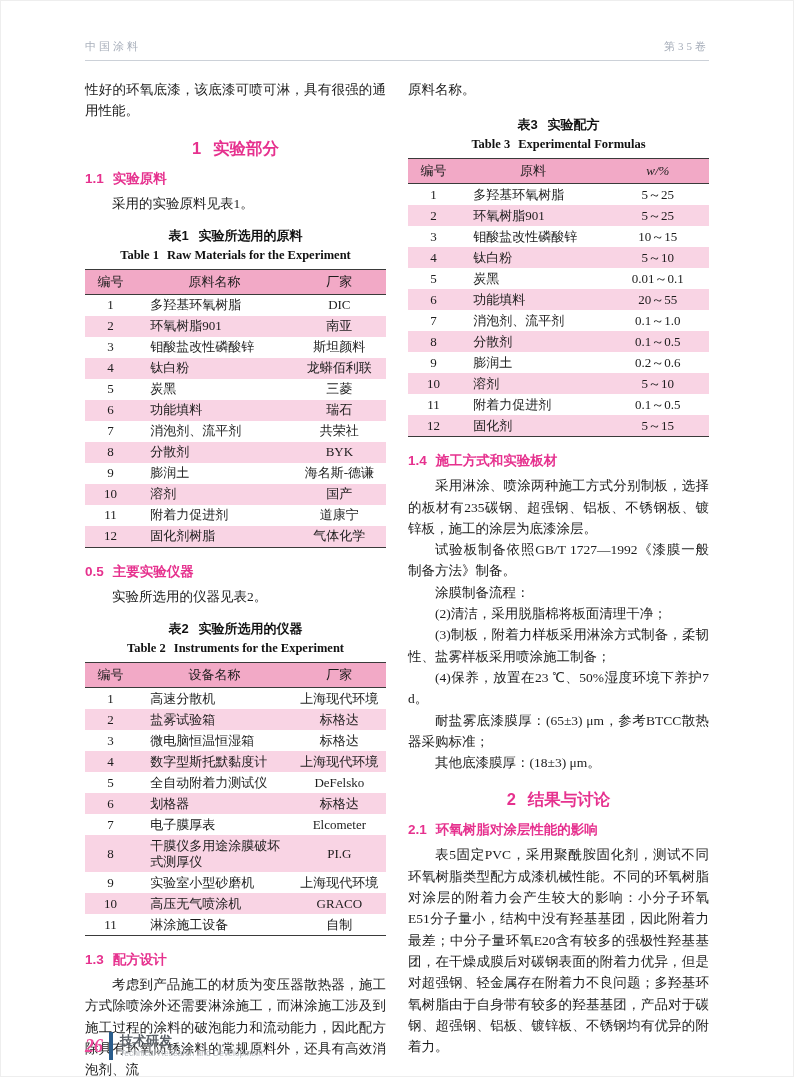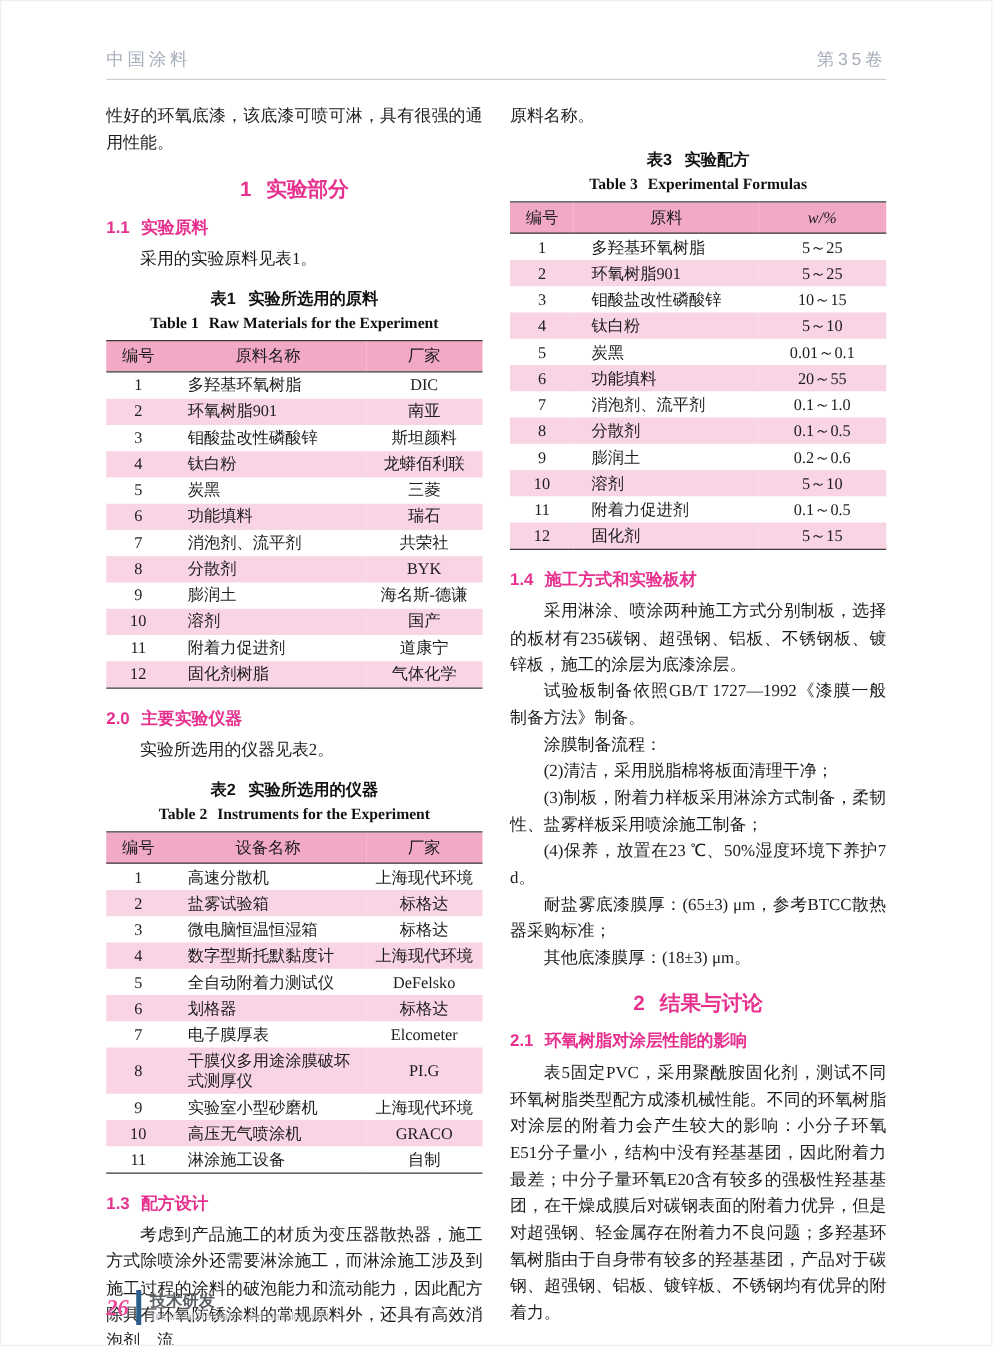--- a/index.html
+++ b/index.html
@@ -11,22 +11,22 @@
     background: #ffffff;
     font-family: "Liberation Serif", serif;
     color: #1c1c1c;
     padding: 38px 84px 0 84px;
     overflow: hidden;
     border: 1px solid #eeeeee;
   }
   
   .page-header {
     display: flex; justify-content: space-between; align-items: flex-end;
-    color: #a7aeba; font-size: 14px; letter-spacing: 3px;
-    font-family: Liberation Sans, sans-serif;
+    color: #a7aeba; font-size: 11px; letter-spacing: 3px;
+    font-family: Liberation Serif, serif;
     padding-bottom: 6px;
     border-bottom: 1px solid #ccd1d8;
   }
   .columns { display: flex; gap: 22px; margin-top: 18px; }
   .col { width: 302px; }
 
   p.body {
     margin: 0; font-size: 13.5px; line-height: 21.3px;
     text-align: justify; color: #1c1c1c;
   }
@@ -193,21 +193,21 @@
               <tr>
                 <td>12</td>
                 <td>固化剂树脂</td>
                 <td>气体化学</td>
               </tr>
             </tbody>
           </table>
       </div>
 
       <h2 class="subsec">
-        <span class="num">2.0</span><span>主要实验仪器</span>
+        <span class="num">0.5</span><span>主要实验仪器</span>
       </h2>
       <p class="body indent">实验所选用的仪器见表2。</p>
 
       <div class="table-block">
         <div class="tbl-title-cn">
           <span class="lbl">表2</span><span>实验所选用的仪器</span>
         </div>
         <div class="tbl-title-en">
           <span class="lbl">Table 2</span><span>Instruments for the Experiment</span>
         </div>

